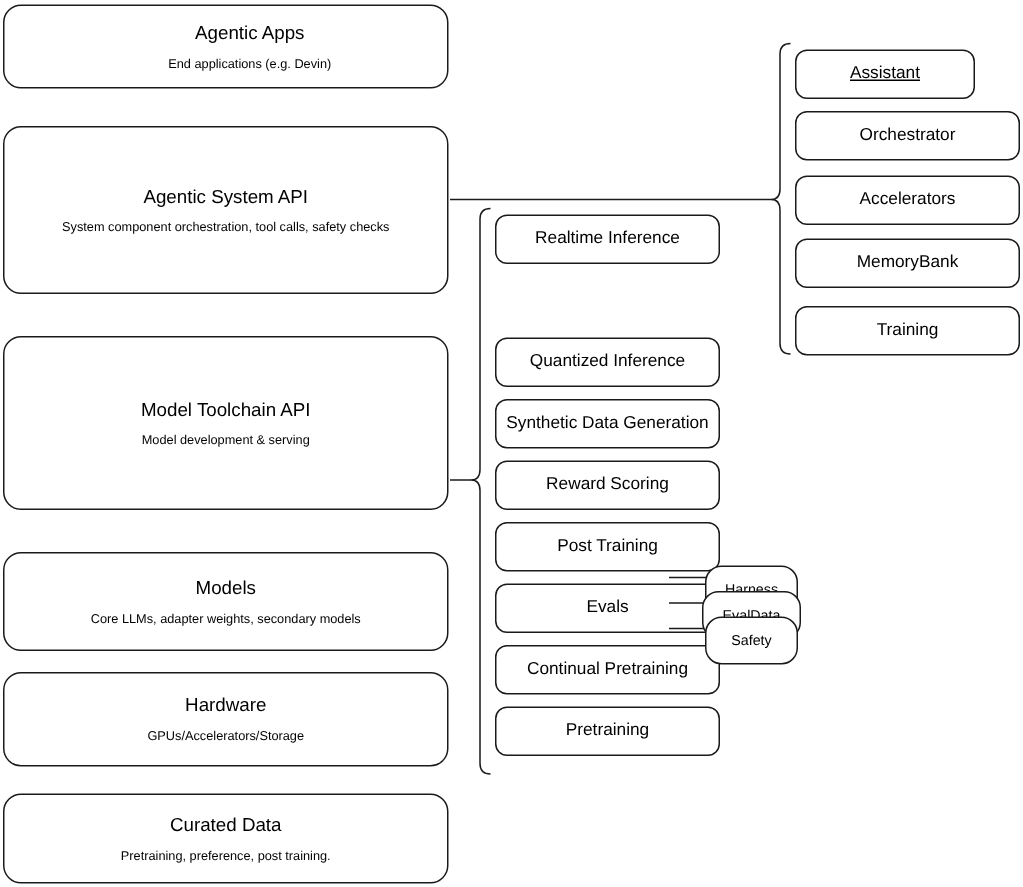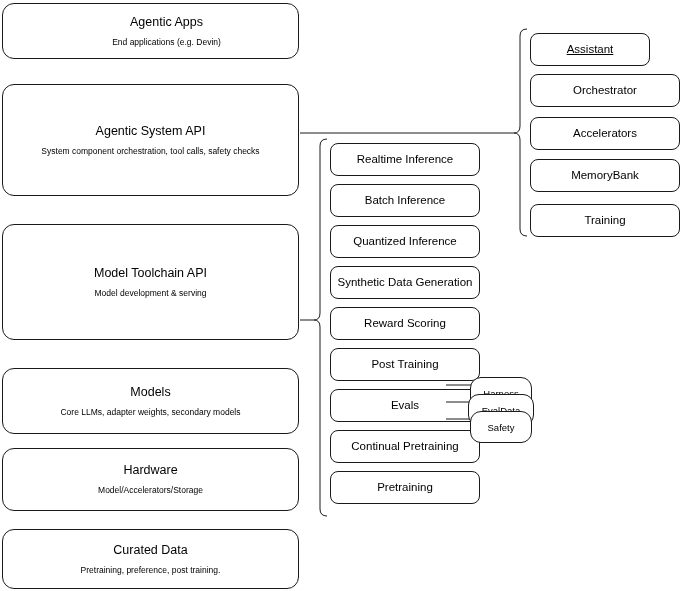--- a/index.html
+++ b/index.html
@@ -101,33 +101,30 @@
     <div class="subtitle">Model development &amp; serving</div>
   </div>
 
   <div class="node layer" style="left:2px; top:368px; width:297px; height:66px;">
     <div class="title">Models</div>
     <div class="subtitle">Core LLMs, adapter weights, secondary models</div>
   </div>
 
   <div class="node layer" style="left:2px; top:448px; width:297px; height:63px;">
     <div class="title">Hardware</div>
-    <div class="subtitle">Model/Accelerators/Storage</div>
+    <div class="subtitle">GPUs/Accelerators/Storage</div>
   </div>
 
   <div class="node layer" style="left:2px; top:529px; width:297px; height:60px;">
     <div class="title">Curated Data</div>
     <div class="subtitle">Pretraining, preference, post training.</div>
   </div>
 
   <div class="node capability" style="left:330px; top:143px; width:150px;">
     <div class="title">Realtime Inference</div>
-  </div>
-  <div class="node capability" style="left:330px; top:184px; width:150px;">
-    <div class="title">Batch Inference</div>
   </div>
   <div class="node capability" style="left:330px; top:225px; width:150px;">
     <div class="title">Quantized Inference</div>
   </div>
   <div class="node capability" style="left:330px; top:266px; width:150px;">
     <div class="title">Synthetic Data Generation</div>
   </div>
   <div class="node capability" style="left:330px; top:307px; width:150px;">
     <div class="title">Reward Scoring</div>
   </div>

